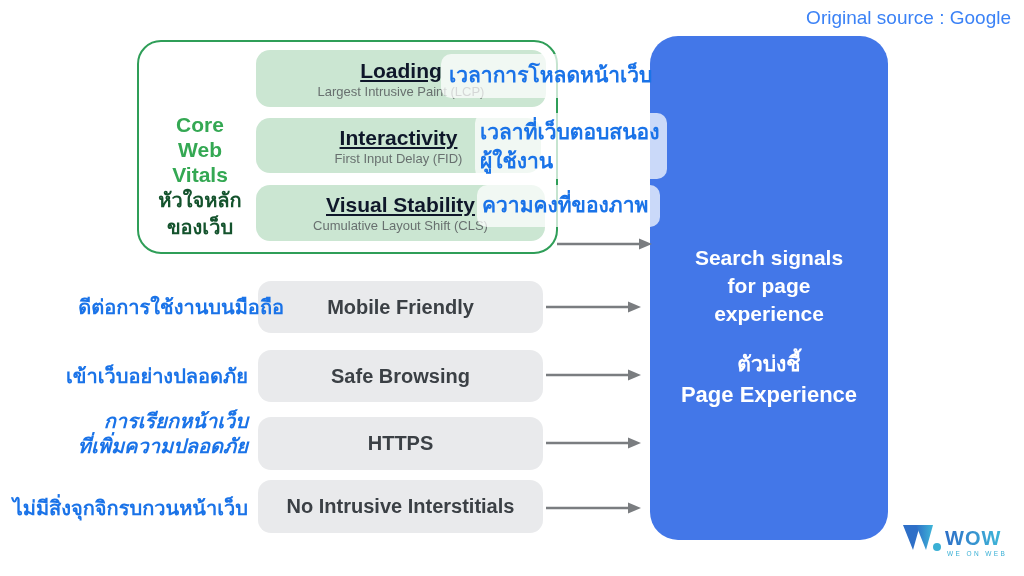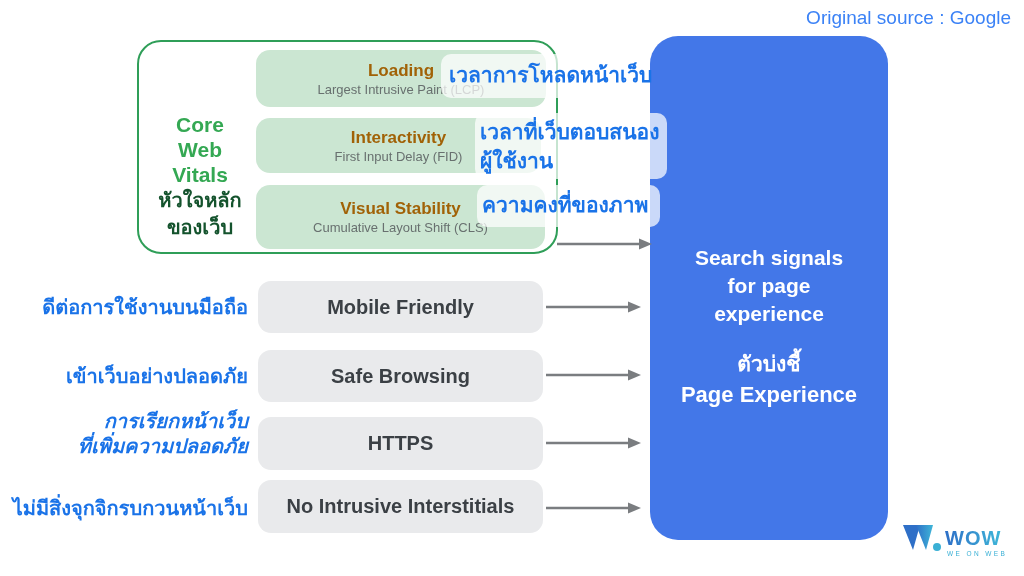--- a/index.html
+++ b/index.html
@@ -11,25 +11,25 @@
   
   .cwv-box{position:absolute;left:137px;top:40px;width:417px;height:210px;
            border:2px solid #2f9e58;border-radius:24px;background:#ffffff;z-index:1;}
   .cwv-label{position:absolute;left:142px;top:112px;width:116px;text-align:center;z-index:2;}
   .cwv-en{font-size:21px;font-weight:bold;color:#34A853;line-height:25px;}
   .cwv-th{font-size:20px;font-weight:bold;color:#14532d;line-height:27px;}
   .cwv-th:first-of-type{margin-top:5px;}
 
   .vital-row{position:absolute;background:#CBE6D2;border-radius:14px;z-index:2;
              display:flex;flex-direction:column;justify-content:center;align-items:center;}
-  .vital-title{font-size:17px;font-weight:bold;color:#a16207;}
+  .vital-title{font-size:21px;font-weight:bold;color:#0f172a;text-decoration:underline;}
   .vital-sub{font-size:13px;color:#68706f;margin-top:1px;}
   .row1{left:256px;top:50px;width:290px;height:57px;}
   .row2{left:256px;top:118px;width:285px;height:55px;}
-  .row3{left:256px;top:185px;width:289px;height:64px;}
+  .row3{left:256px;top:185px;width:289px;height:56px;}
 
   
   .hl{position:absolute;background:rgba(255,255,255,0.72);border-radius:10px;z-index:4;}
   .hl1{left:441px;top:54px;width:209px;height:44px;}
   .hl2{left:475px;top:113px;width:192px;height:66px;}
   .hl3{left:477px;top:185px;width:183px;height:42px;}
 
   .ann{position:absolute;color:#1A73E8;font-weight:bold;font-size:21px;z-index:5;line-height:29px;}
   .ann1{left:449px;top:60px;}
   .ann2{left:480px;top:117px;}
@@ -39,21 +39,21 @@
   .signal-row{position:absolute;background:#E9EAEC;border-radius:13px;z-index:2;
               display:flex;justify-content:center;align-items:center;
               font-size:20px;font-weight:bold;color:#3b4045;}
   .sig1{left:258px;top:281px;width:285px;height:52px;}
   .sig2{left:258px;top:350px;width:285px;height:52px;}
   .sig3{left:258px;top:417px;width:285px;height:53px;}
   .sig4{left:258px;top:480px;width:285px;height:53px;}
 
   .side-label{position:absolute;left:0;width:248px;text-align:right;color:#1A73E8;
               font-weight:bold;font-size:20px;line-height:25px;z-index:2;}
-  .sl1{top:295px;} .sl2{top:364px;} .sl3{top:409px;font-style:italic;} .sl4{top:496px;}
+  .sl1{top:295px;padding-left:36px;} .sl2{top:364px;} .sl3{top:409px;font-style:italic;} .sl4{top:496px;}
 
   .arrow{position:absolute;z-index:3;}
 
   
   .result-box{position:absolute;left:650px;top:36px;width:238px;height:504px;
               background:#4377E8;border-radius:28px;z-index:1;}
   .result-text{position:absolute;left:0;top:208px;width:100%;text-align:center;color:#ffffff;}
   .result-line{font-size:21px;font-weight:bold;line-height:28px;}
   .result-th{font-size:21px;font-weight:bold;line-height:30px;margin-top:21px;}
   .result-sub{font-size:22px;font-weight:bold;line-height:28px;margin-top:2px;}

